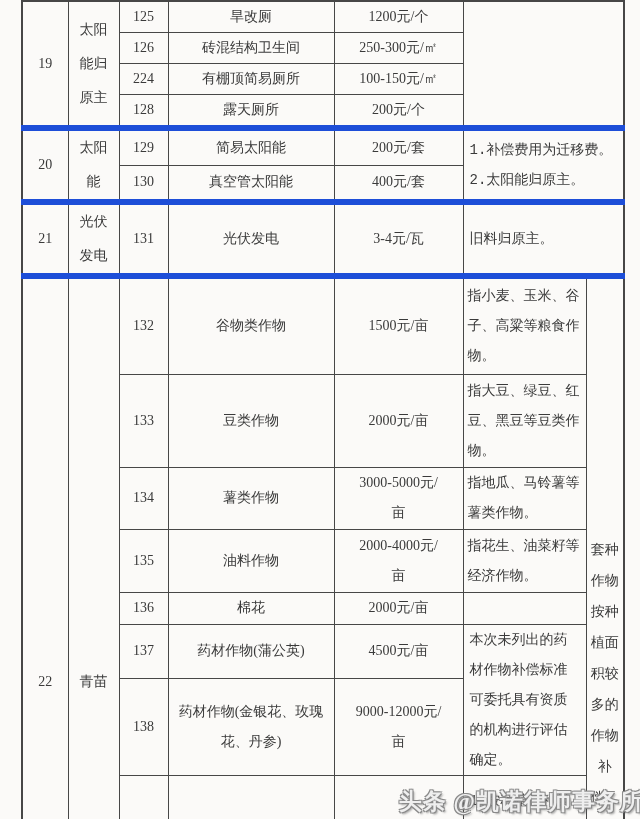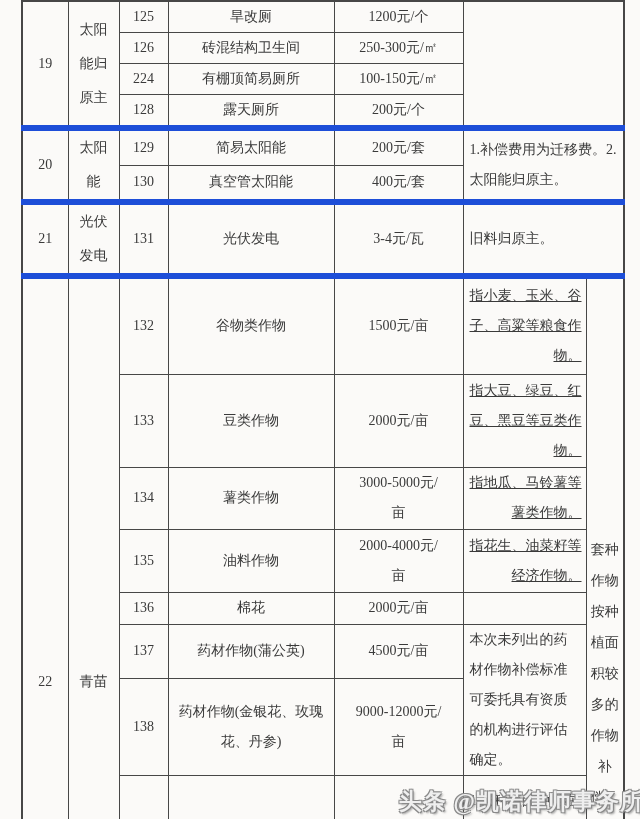--- a/index.html
+++ b/index.html
@@ -60,26 +60,26 @@
   tr.h130 { height: 130px; }
 
   td.c-cat {
     padding: 0 8px;
     line-height: 34px;
   }
   td.c-name { padding: 0 6px; }
   td.c-price { padding: 0 20px; }
   td.note-center {
     padding: 0 4px;
-    text-align: right;
-    text-decoration: underline;
+    text-align: left;
   }
   td.note-left {
     padding: 0 6px;
     text-align: left;
+    font-family: Liberation Mono, monospace;
   }
   td.note-topcut {
     vertical-align: top;
     padding-top: 10px;
   }
   td.c-seq22, td.c-cat22 {
     padding-top: 180px;
     vertical-align: middle;
   }
   td.c-side {

